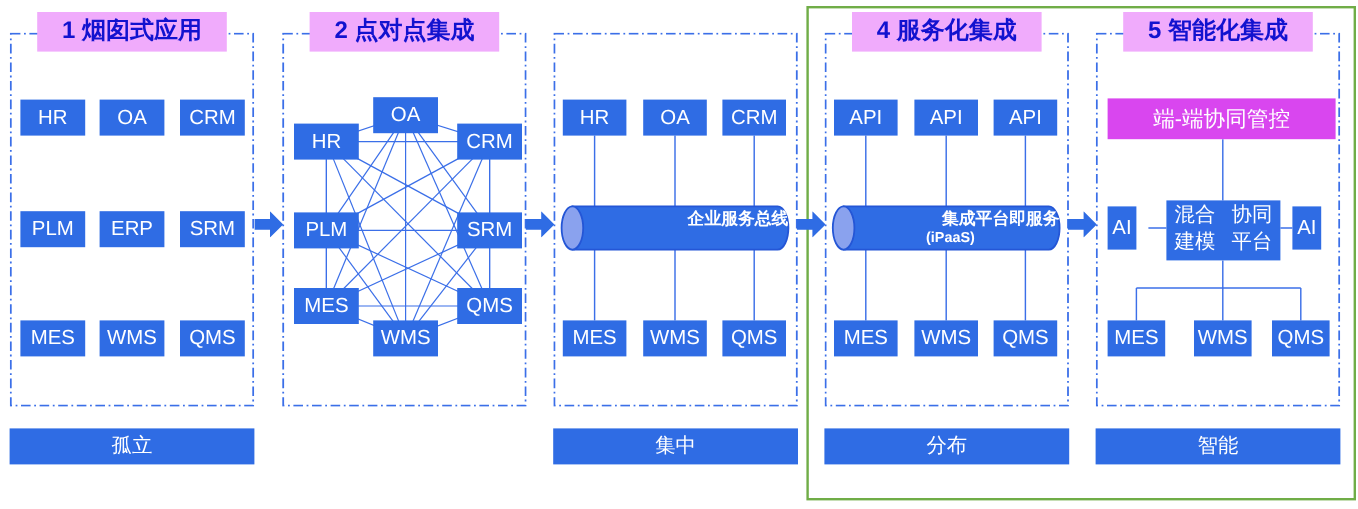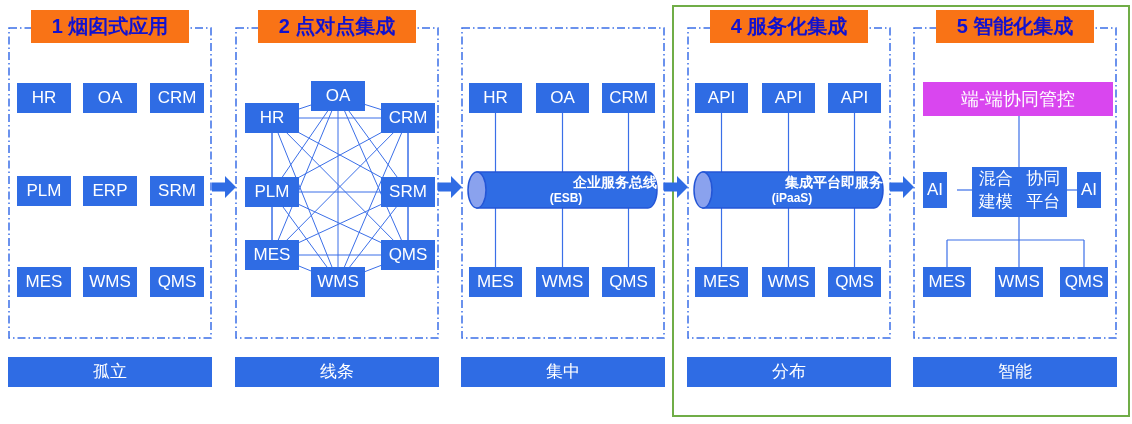--- a/index.html
+++ b/index.html
@@ -6,21 +6,21 @@
   body { background:#fff; }
   .canvas { position:relative; width:1132px; height:424px; background:#ffffff;
             font-family:"Liberation Sans", sans-serif; overflow:hidden; }
   .green-box { position:absolute; left:672px; top:5px; width:458px; height:412px;
                border:2px solid #70ad47; z-index:0; }
   .stage { position:absolute; top:0; width:204px; height:424px; }
   .lines-svg { position:absolute; left:0; top:0; z-index:1; }
   .dash-svg  { position:absolute; left:0; top:27px; z-index:1; }
   .stage-title { position:absolute; top:10px; left:50%; transform:translateX(-50%);
                  width:158px; height:33px; line-height:33px; text-align:center;
-                 font-size:20px; font-weight:bold; color:#1212cf; background:#f97316;
+                 font-size:20px; font-weight:bold; color:#1212cf; background:#f0abfc;
                  z-index:3; white-space:nowrap; }
   .app { position:absolute; width:54px; height:30px; line-height:30px; text-align:center;
          background:#2f6ce4; color:#ffffff; font-size:17px; z-index:2; }
   .tagline { position:absolute; left:0; top:357px; width:204px; height:30px; line-height:30px;
              text-align:center; background:#2f6ce4; color:#fff; font-size:17px; z-index:2; }
   .bus-name { position:absolute; left:14px; top:175px; width:182px; text-align:right;
               color:#fff; font-size:14px; font-weight:bold; line-height:15px; z-index:2; }
   .bus-abbr { position:absolute; left:14px; top:191px; width:182px; text-align:center;
               color:#fff; font-size:12px; font-weight:bold; line-height:14px; z-index:2; }
   .arrow-svg { position:absolute; top:176px; z-index:4; }
@@ -96,21 +96,20 @@
     </svg>
     <div class="stage-title">2 点对点集成</div>
     <div class="app" style="left:76px;top:81px">OA</div>
     <div class="app" style="left:10px;top:103px">HR</div>
     <div class="app" style="left:146px;top:103px">CRM</div>
     <div class="app" style="left:10px;top:177px">PLM</div>
     <div class="app" style="left:146px;top:177px">SRM</div>
     <div class="app" style="left:10px;top:240px">MES</div>
     <div class="app" style="left:146px;top:240px">QMS</div>
     <div class="app" style="left:76px;top:267px">WMS</div>
-    <div class="tagline">线条</div>
   </section>
 
   <section class="stage" style="left:461px">
     <svg class="dash-svg" width="204" height="312">
       <rect x="1" y="1" width="202" height="310" fill="none" stroke="#3b6fe8" stroke-width="1.5" stroke-dasharray="8 3 1.5 3"></rect>
     </svg>
     <svg class="lines-svg" width="204" height="424">
       <g stroke="#3b6fe8" stroke-width="1.2">
         <line x1="34.5" y1="113" x2="34.5" y2="175"></line>
           <line x1="101.5" y1="113" x2="101.5" y2="175"></line>
@@ -119,21 +118,20 @@
           <line x1="101.5" y1="205" x2="101.5" y2="267"></line>
         <line x1="167.5" y1="205" x2="167.5" y2="267"></line>
       </g>
       <path d="M16 172 L187 172 A9 18 0 0 1 187 208 L16 208 Z" fill="#2f6ce4" stroke="#2456d6" stroke-width="1.5"></path>
       <ellipse cx="16" cy="190" rx="9" ry="18" fill="#8aa2ee" stroke="#2456d6" stroke-width="1.5"></ellipse>
     </svg>
     <div class="app w53" style="left:8px;top:83px">HR</div>
     <div class="app w53" style="left:75px;top:83px">OA</div>
     <div class="app w53" style="left:141px;top:83px">CRM</div>
     <div class="bus-name">企业服务总线</div>
-    <div class="bus-abbr">(ESB)</div>
     <div class="app w53" style="left:8px;top:267px">MES</div>
     <div class="app w53" style="left:75px;top:267px">WMS</div>
     <div class="app w53" style="left:141px;top:267px">QMS</div>
     <div class="tagline">集中</div>
   </section>
 
   <section class="stage" style="left:687px">
     <svg class="dash-svg" width="204" height="312">
       <rect x="1" y="1" width="202" height="310" fill="none" stroke="#3b6fe8" stroke-width="1.5" stroke-dasharray="8 3 1.5 3"></rect>
     </svg>

